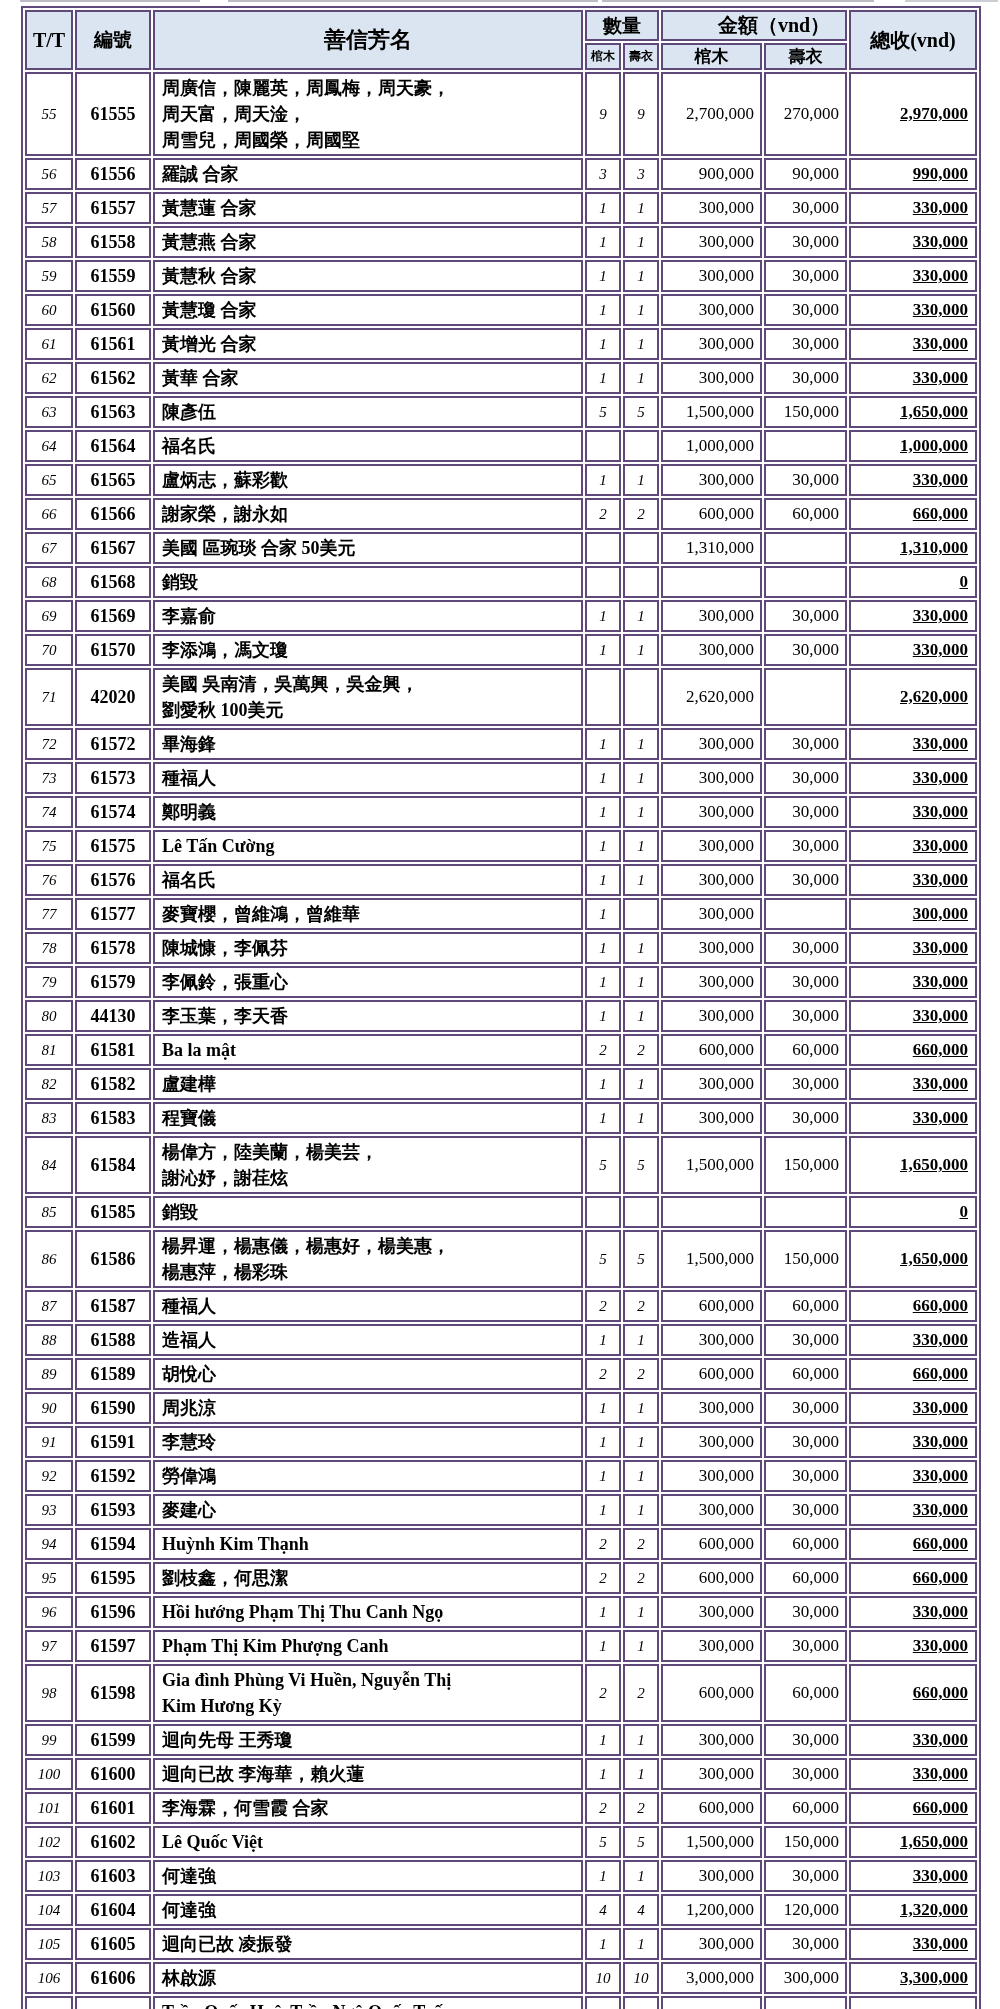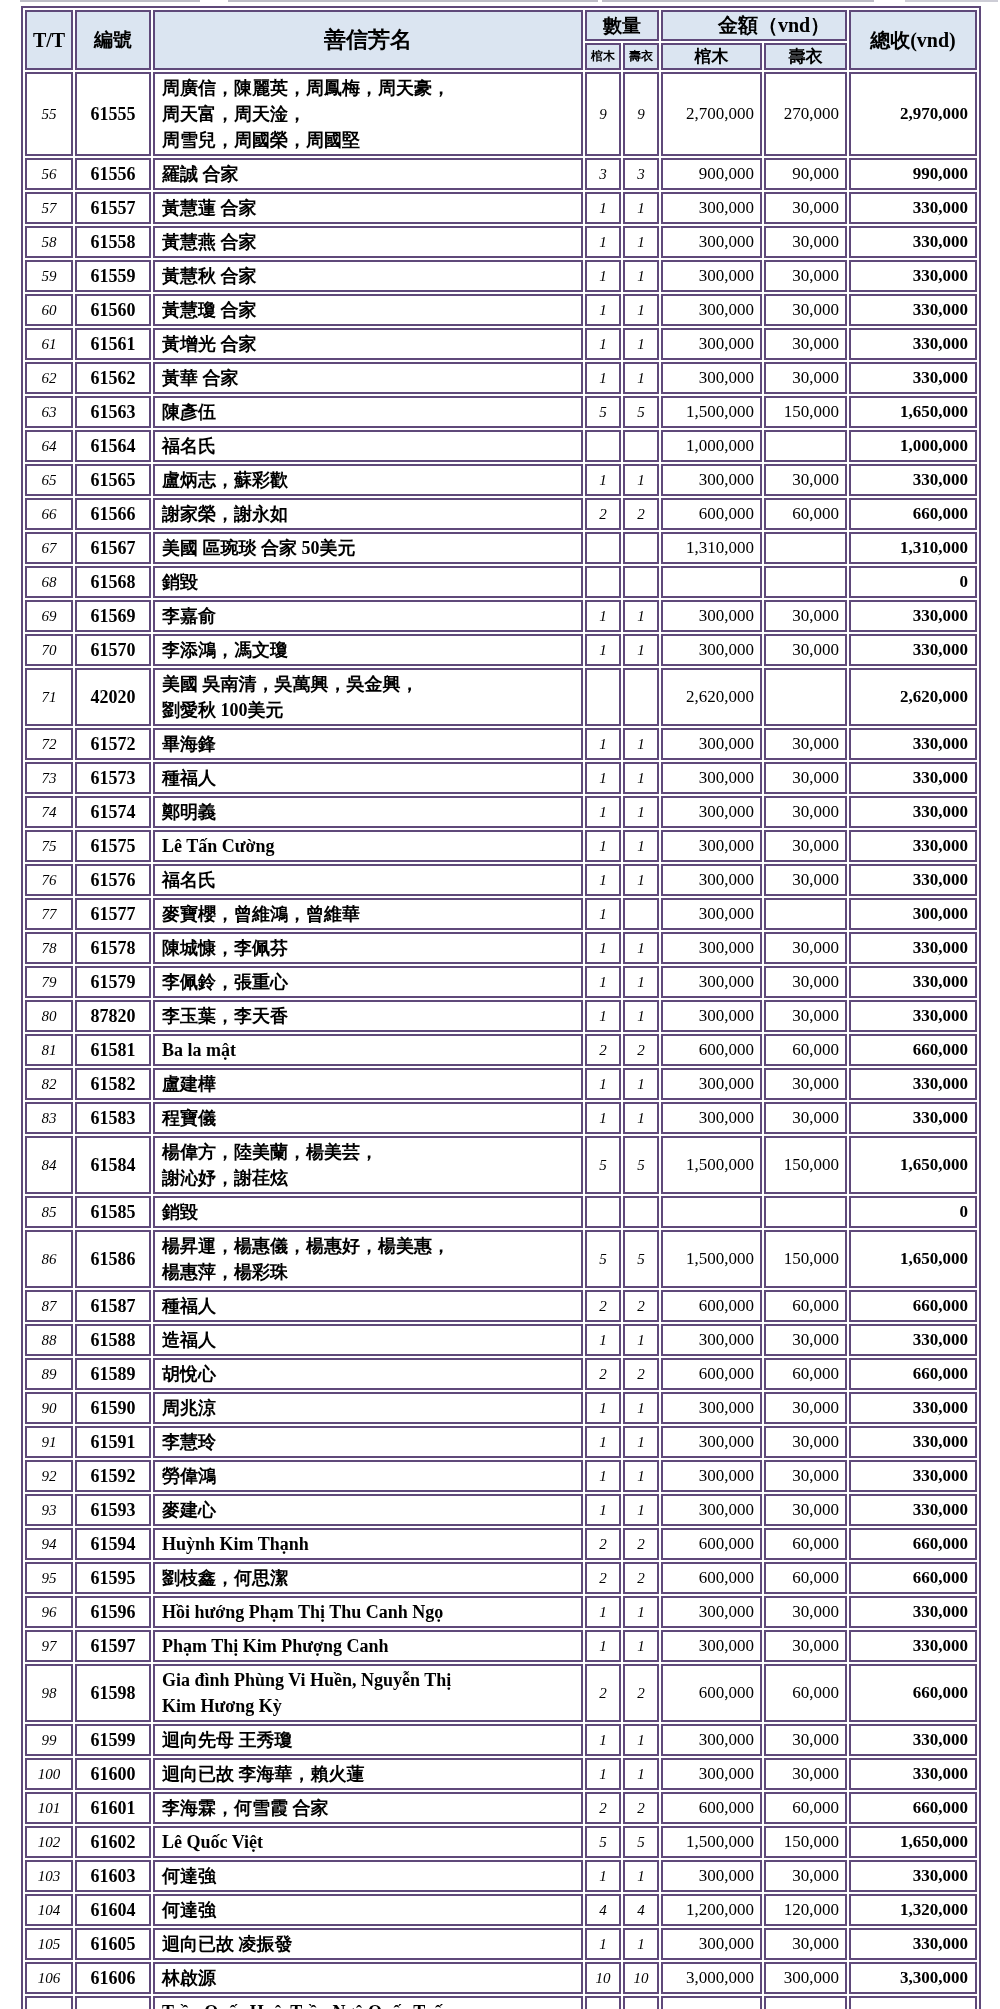--- a/index.html
+++ b/index.html
@@ -29,21 +29,21 @@
   th.h-sub{font-size:17px;height:22px;}
   tbody td{height:30px;}
   td.c-tt{font-style:italic;font-size:15px;text-align:center;}
   td.c-no{font-weight:bold;font-size:18px;text-align:center;}
   td.c-name{
     font-weight:bold;font-size:18px;line-height:26px;text-align:left;
     padding:1px 12px 1px 7px;white-space:pre-line;
   }
   td.c-q{font-style:italic;font-size:15px;text-align:center;}
   td.c-amt{font-size:17px;text-align:right;padding-right:6px;}
-  td.c-total{font-size:17px;font-weight:bold;text-align:right;padding-right:7px;}
+  td.c-total{font-size:17px;font-weight:bold;text-align:right;padding-right:7px;text-decoration:underline;}
 </style>
 </head>
 <body>
 
 <div class="top-artifact" style="left:20px;width:180px;"></div>
 <div class="top-artifact" style="left:228px;width:370px;"></div>
 <div class="top-artifact" style="left:602px;width:272px;"></div>
 <div class="top-artifact" style="left:905px;width:93px;background:#cdcdd6;"></div>
 
 <table class="donation">
@@ -322,21 +322,21 @@
         <td class="c-no">61579</td>
         <td class="c-name">李佩鈴，張重心</td>
         <td class="c-q">1</td>
         <td class="c-q">1</td>
         <td class="c-amt">300,000</td>
         <td class="c-amt">30,000</td>
         <td class="c-total">330,000</td>
       </tr>
       <tr>
         <td class="c-tt">80</td>
-        <td class="c-no">87820</td>
+        <td class="c-no">44130</td>
         <td class="c-name">李玉葉，李天香</td>
         <td class="c-q">1</td>
         <td class="c-q">1</td>
         <td class="c-amt">300,000</td>
         <td class="c-amt">30,000</td>
         <td class="c-total">330,000</td>
       </tr>
       <tr>
         <td class="c-tt">81</td>
         <td class="c-no">61581</td>

